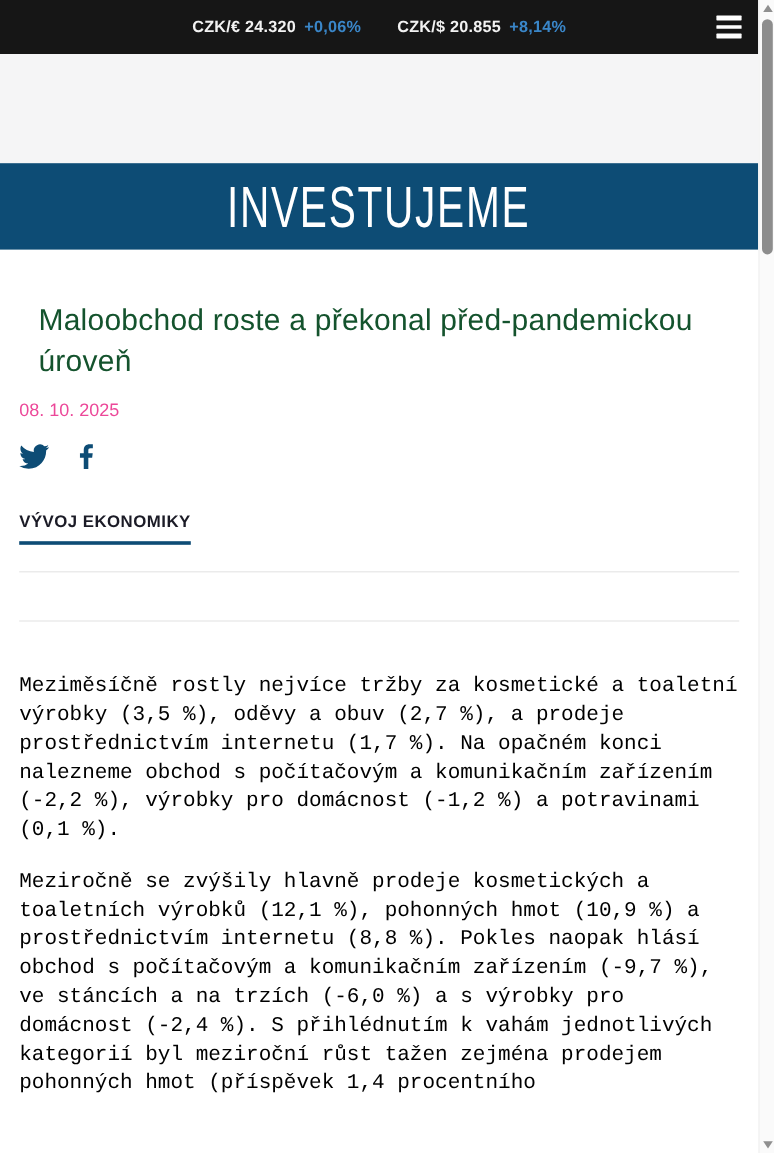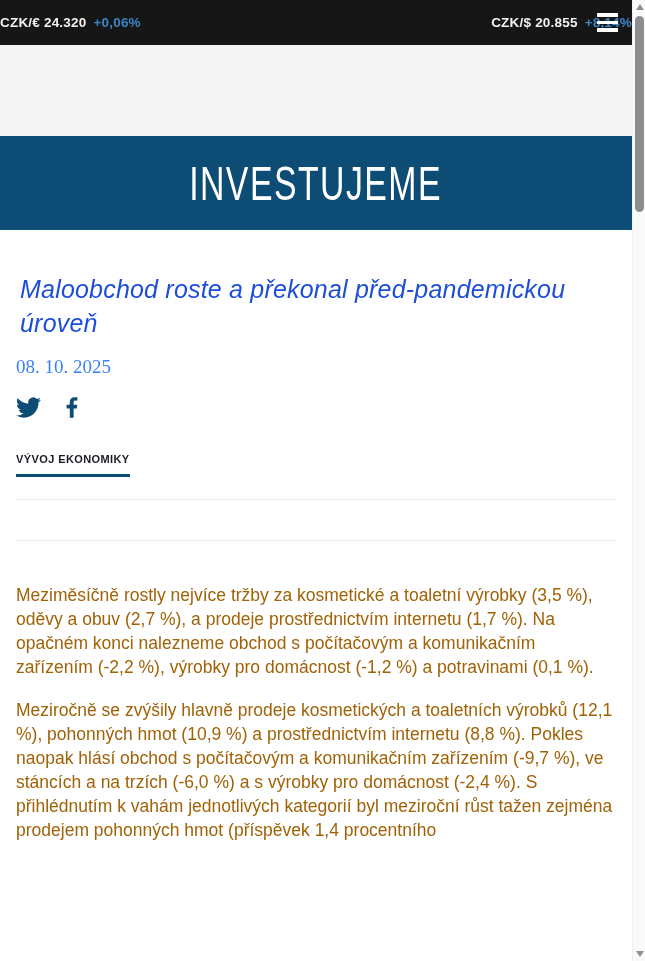--- a/index.html
+++ b/index.html
@@ -4,47 +4,47 @@
 <style>
   html,body{margin:0;padding:0;}
   body{
     width:645px;height:961px;overflow:hidden;position:relative;
     background:#ffffff;font-family:"Liberation Sans",sans-serif;
   }
   
   .viewport{position:absolute;left:0;top:0;width:632px;height:961px;background:#ffffff;overflow:hidden;}
 
   
-  .topbar{height:45px;background:#161616;display:flex;align-items:center;justify-content:space-between;gap:30px;position:relative;}
+  .topbar{height:45px;background:#161616;display:flex;align-items:center;justify-content:center;gap:30px;position:relative;}
   .ticker-item{font-size:13.5px;font-weight:700;color:#f2f2f2;letter-spacing:.2px;white-space:nowrap;}
   .ticker-change{color:#3a86c8;margin-left:7px;font-weight:700;}
   .menu-btn{position:absolute;right:14px;top:13px;width:21px;height:19px;cursor:pointer;}
   .menu-btn i{display:block;height:3.5px;background:#ffffff;margin-bottom:4px;border-radius:.5px;}
   .menu-btn i:last-child{margin-bottom:0;}
 
   
   .ad-strip{height:91px;background:#f5f5f6;}
 
   
-  .masthead{height:94px;background:#0d4c75;display:flex;align-items:center;justify-content:center;overflow:hidden;}
+  .masthead{height:72px;background:#0d4c75;display:flex;align-items:center;justify-content:center;overflow:hidden;}
   .logo{color:#ffffff;font-size:47px;font-weight:400;letter-spacing:2px;transform:scale(.72,1.03);white-space:nowrap;cursor:pointer;}
 
   
   .main{padding:0 16px;}
-  .title{margin:42px 0 0 4px;font-size:25px;font-weight:500;color:#1d4ed8;line-height:1.36;letter-spacing:.2px;max-width:605px;font-style:italic;}
-  .date{margin-top:16px;font-size:19px;color:#3b82f6;font-family:Liberation Serif, serif;}
+  .title{margin:42px 0 0 16px;font-size:25px;font-weight:500;color:#14532d;line-height:1.36;letter-spacing:.2px;max-width:605px;}
+  .date{margin-top:16px;font-size:15px;color:#ec4899;}
   .social{margin-top:18px;display:flex;align-items:center;gap:20px;}
   .social a{display:inline-flex;cursor:pointer;}
   .social svg{fill:#0d4c75;}
-  .category{display:inline-block;margin-top:34px;font-size:11px;font-weight:700;color:#1b1b26;letter-spacing:.4px;
+  .category{display:inline-block;margin-top:34px;font-size:14px;font-weight:700;color:#1b1b26;letter-spacing:.4px;
     border-bottom:3px solid #0d4c75;padding-bottom:9px;cursor:pointer;}
   .lead{margin:30px 0 0 0;font-family:"DejaVu Serif",serif;font-weight:700;font-size:17.5px;line-height:24px;color:#222222;max-width:605px;}
   .rule{border:0;border-top:1px solid #e7e7e7;margin:22px 0 0 0;}
   .rule.second{margin-top:40px;}
-  .body-par{font-family:Liberation Sans, sans-serif;font-size:17.5px;line-height:24px;color:#a16207;max-width:608px;}
+  .body-par{font-family:Liberation Mono, monospace;font-size:17.5px;line-height:24px;color:#000000;max-width:608px;}
   .body-par.first{margin:42px 0 0 0;}
   .body-par.next{margin:19px 0 0 0;}
 
   
   .scrollbar{position:absolute;right:0;top:0;width:13px;height:961px;background:#fafafa;border-left:1px solid #f1f1f1;box-sizing:border-box;}
   .sb-btn{position:absolute;left:0;width:13px;height:14px;display:flex;align-items:center;justify-content:center;cursor:pointer;}
   .sb-btn.up{top:0;}
   .sb-btn.down{bottom:0;}
   .tri-up{width:0;height:0;border-left:4px solid transparent;border-right:4px solid transparent;border-bottom:6px solid #8f8f8f;}
   .tri-down{width:0;height:0;border-left:4px solid transparent;border-right:4px solid transparent;border-top:6px solid #8f8f8f;}

